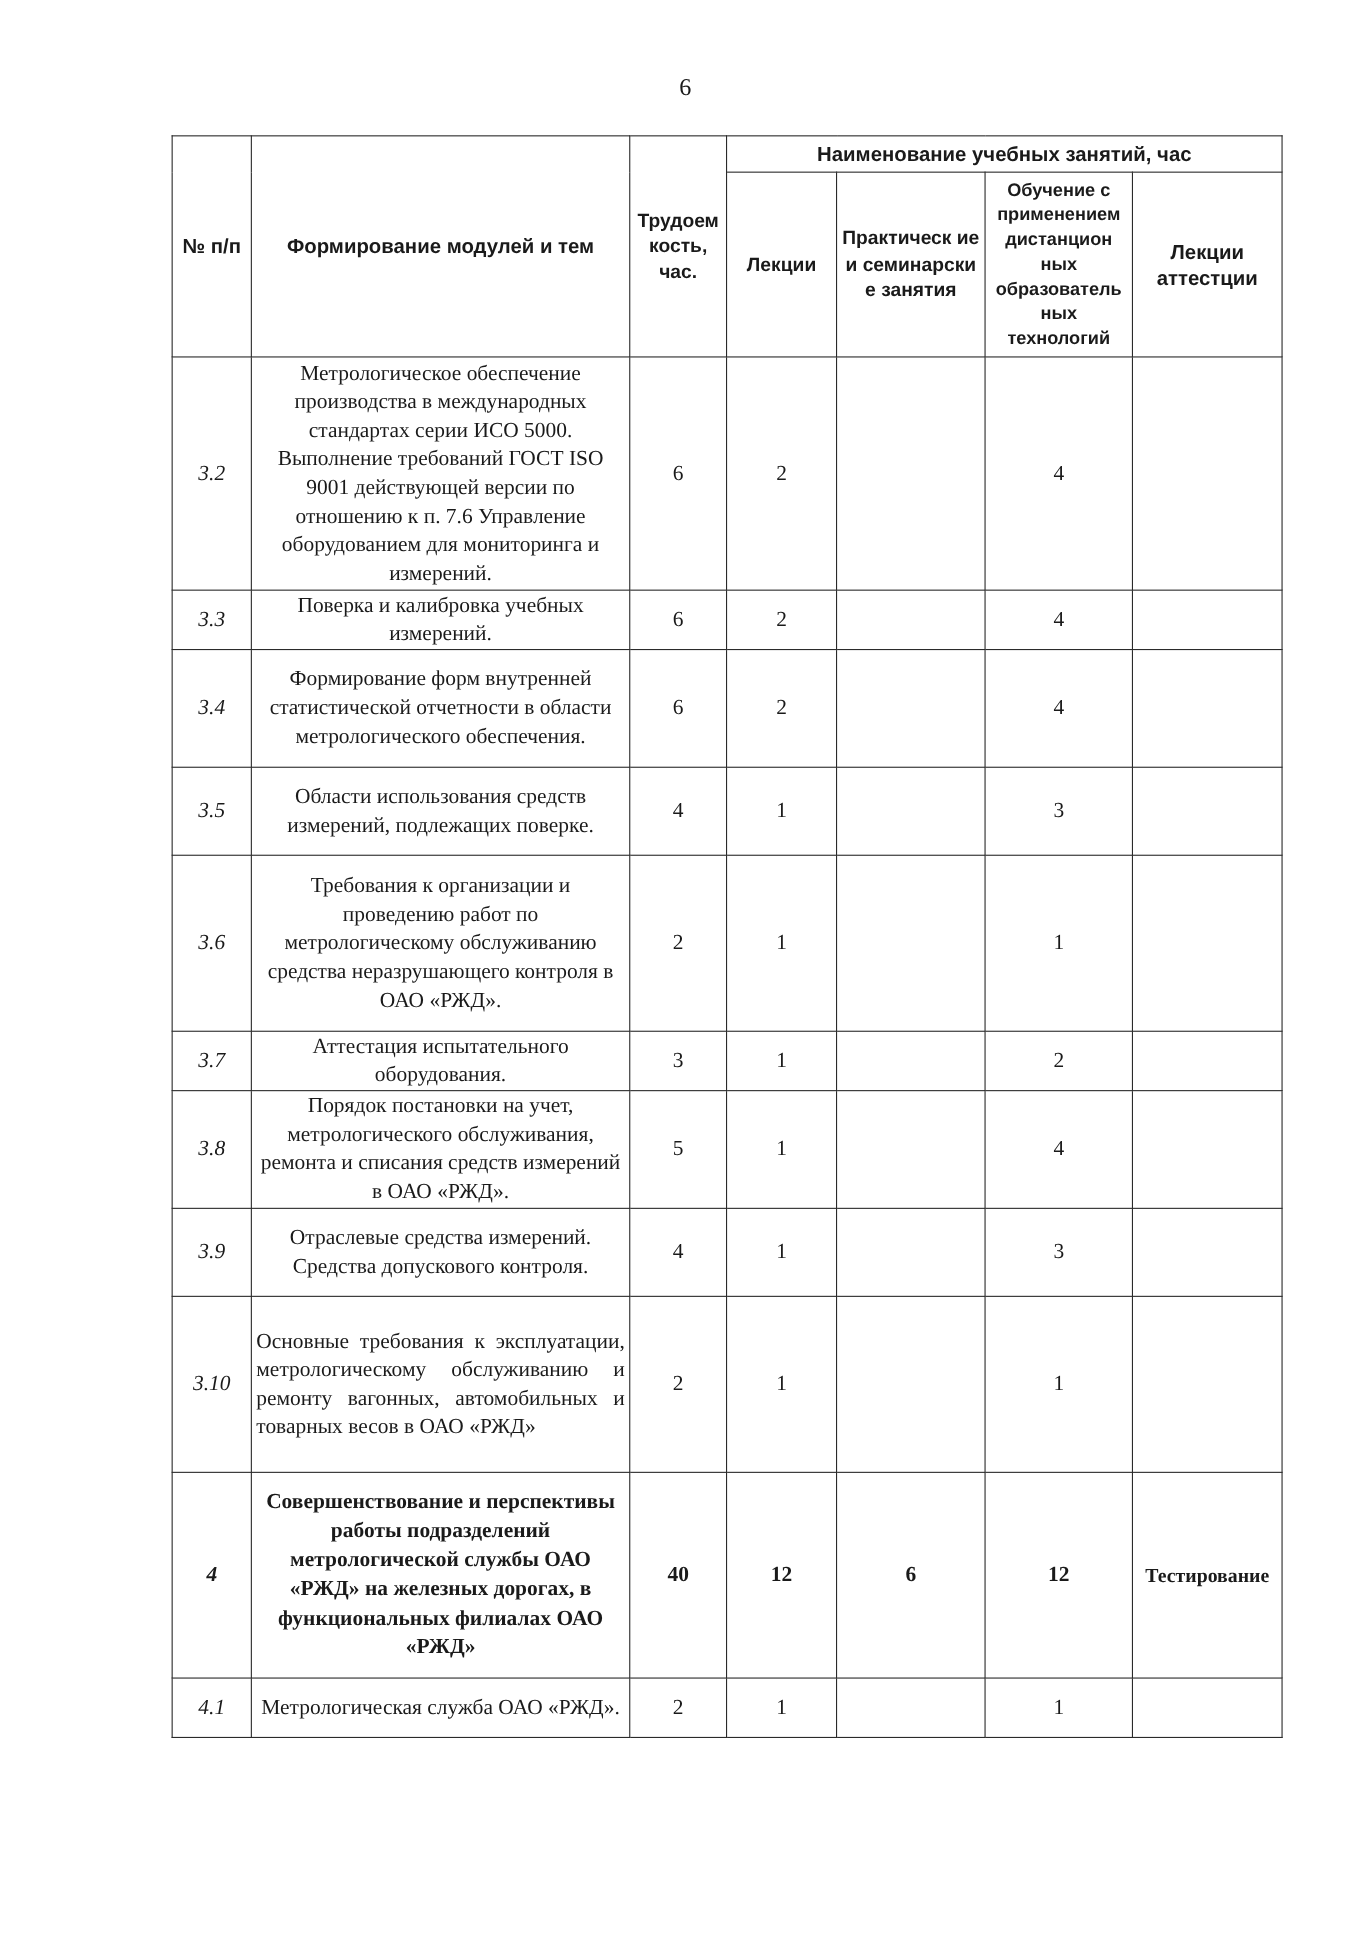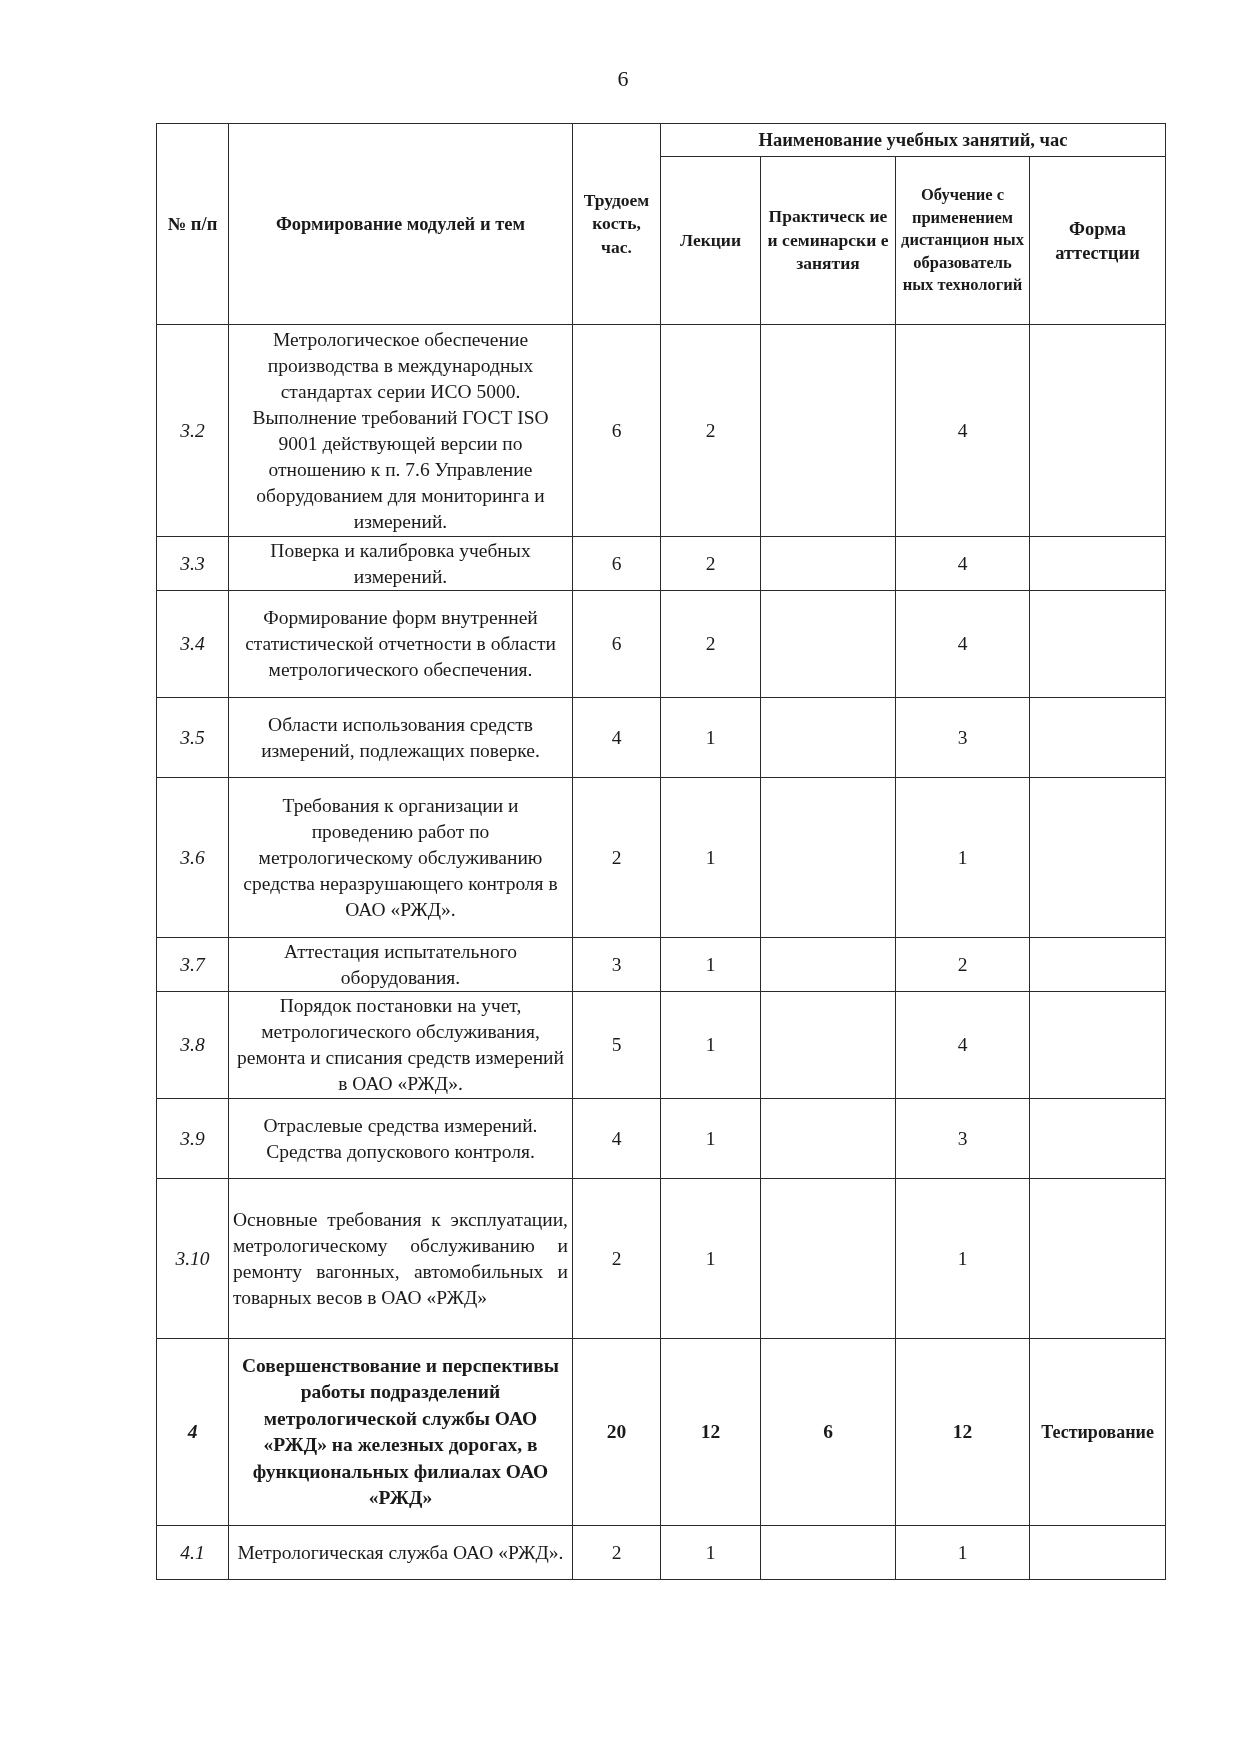--- a/index.html
+++ b/index.html
@@ -20,21 +20,21 @@
     }
     table.curriculum td, table.curriculum th {
       border: 1.3px solid #2a2a2a;
       padding: 0 4px;
       vertical-align: middle;
       text-align: center;
       font-size: 19.5px;
       line-height: 26px;
     }
     th {
-      font-family: Liberation Serif, serif;
+      font-family: Liberation Sans, sans-serif;
       font-weight: bold;
       font-size: 18.5px !important;
       line-height: 24px !important;
     }
     th.narrow { font-size: 17.5px !important; line-height: 23.5px !important; }
     td.num-cell { vertical-align: top; padding-top: 0; font-style: italic; }
     td.topic {
       text-align: left; vertical-align: top;
       padding: 0 6px 0 9px;
     }
@@ -62,21 +62,21 @@
     <tr style="height:33px">
       <th rowspan="2">№ п/п</th>
       <th rowspan="2">Формирование модулей и тем</th>
       <th rowspan="2" class="narrow">Трудоем кость, час.</th>
       <th colspan="4">Наименование учебных занятий, час</th>
     </tr>
     <tr style="height:168px">
       <th class="narrow">Лекции</th>
       <th class="narrow">Практическ ие и семинарски е занятия</th>
       <th class="narrow" style="font-size:16.5px !important; line-height:22.5px !important;margin-top:16px;">Обучение с применением дистанцион ных образователь ных технологий</th>
-      <th>Форма аттестции</th>
+      <th>Лекции аттестции</th>
     </tr>
   </thead>
   <tbody>
     <tr style="height:212px">
       <td class="num-cell">3.2</td>
       <td class="topic">Метрологическое обеспечение производства в международных стандартах серии ИСО 5000. Выполнение требований ГОСТ ISO 9001 действующей версии по отношению к п. 7.6 Управление оборудованием для мониторинга и измерений.</td>
       <td>6</td>
       <td>2</td>
       <td></td>
       <td>4</td>
@@ -150,21 +150,21 @@
       <td class="topic justify">Основные требования к эксплуатации, метрологическому обслуживанию и ремонту вагонных, автомобильных и товарных весов в ОАО «РЖД»</td>
       <td>2</td>
       <td>1</td>
       <td></td>
       <td>1</td>
       <td></td>
     </tr>
     <tr class="module" style="height:187px">
       <td class="num-cell">4</td>
       <td class="topic">Совершенствование и перспективы работы подразделений метрологической службы ОАО «РЖД» на железных дорогах, в функциональных филиалах ОАО «РЖД»</td>
-      <td>20</td>
+      <td>40</td>
       <td>12</td>
       <td>6</td>
       <td>12</td>
       <td class="form-bold">Тестирование</td>
     </tr>
     <tr style="height:54px">
       <td class="num-cell">4.1</td>
       <td class="topic">Метрологическая служба ОАО «РЖД».</td>
       <td>2</td>
       <td>1</td>

